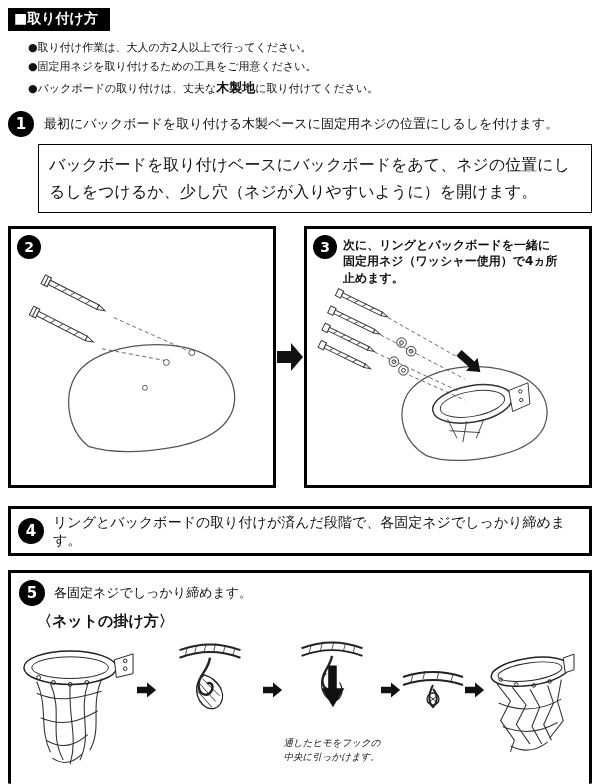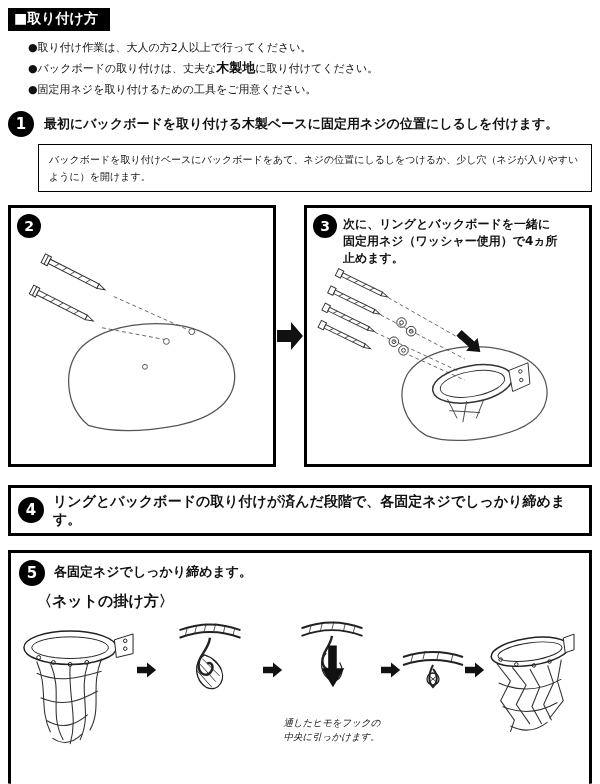--- a/index.html
+++ b/index.html
@@ -22,25 +22,25 @@
 
   .num {
     width:26px; height:26px; border-radius:50%;
     background:#000; color:#fff; font-weight:bold; font-size:15px;
     display:flex; align-items:center; justify-content:center;
     flex:0 0 26px;
   }
   .num.sm { width:24px; height:24px; flex:0 0 24px; font-size:14px; }
 
   .step1-row { display:flex; align-items:center; gap:10px; margin-top:12px; }
-  .step-title { font-weight:bold; font-size:13px; line-height:1.3; }
+  .step-title { font-weight:normal; font-size:13px; line-height:1.3; }
 
   .step1-note {
     margin:7px 0 0 30px; border:1px solid #000;
-    padding:6px 10px; font-size:10px; line-height:1.7; width:554px;font-family:Liberation Serif, serif;
+    padding:6px 10px; font-size:16px; line-height:1.7; width:554px;font-family:Liberation Serif, serif;
   }
 
   .steps23 { margin-top:13px; display:flex; align-items:center; }
   .step-box { border:3px solid #000; height:262px; padding:6px; background:#fff; }
   .box2 { width:268px; }
   .box3 { width:288px; }
   .arrow-mid { width:28px; display:flex; justify-content:center; }
   .box-head { display:flex; gap:6px; align-items:flex-start; }
   .box-title { font-weight:bold; font-size:12px; line-height:1.4; white-space:pre-line; padding-top:2px; }
   .box-art { width:100%; display:block; }
@@ -72,24 +72,24 @@
 
   
   <div class="title-bar">■取り付け方</div>
 
   
   <div class="notes">
     <div class="note-line">
       <span>●</span><span>取り付け作業は、大人の方2人以上で行ってください。</span>
     </div>
     <div class="note-line">
+      <span>●</span><span>固定用ネジを取り付けるための工具をご用意ください。</span>
+    </div>
+    <div class="note-line">
       <span>●</span><span>バックボードの取り付けは、丈夫な</span><span class="em">木製地</span><span>に取り付けてください。</span>
-    </div>
-    <div class="note-line">
-      <span>●</span><span>固定用ネジを取り付けるための工具をご用意ください。</span>
     </div>
   </div>
 
   
   <div class="step1-row">
     <div class="num">1</div>
     <div class="step-title">最初にバックボードを取り付ける木製ベースに固定用ネジの位置にしるしを付けます。</div>
   </div>
   <div class="step1-note">バックボードを取り付けベースにバックボードをあて、ネジの位置にしるしをつけるか、少し穴（ネジが入りやすいように）を開けます。</div>
 

